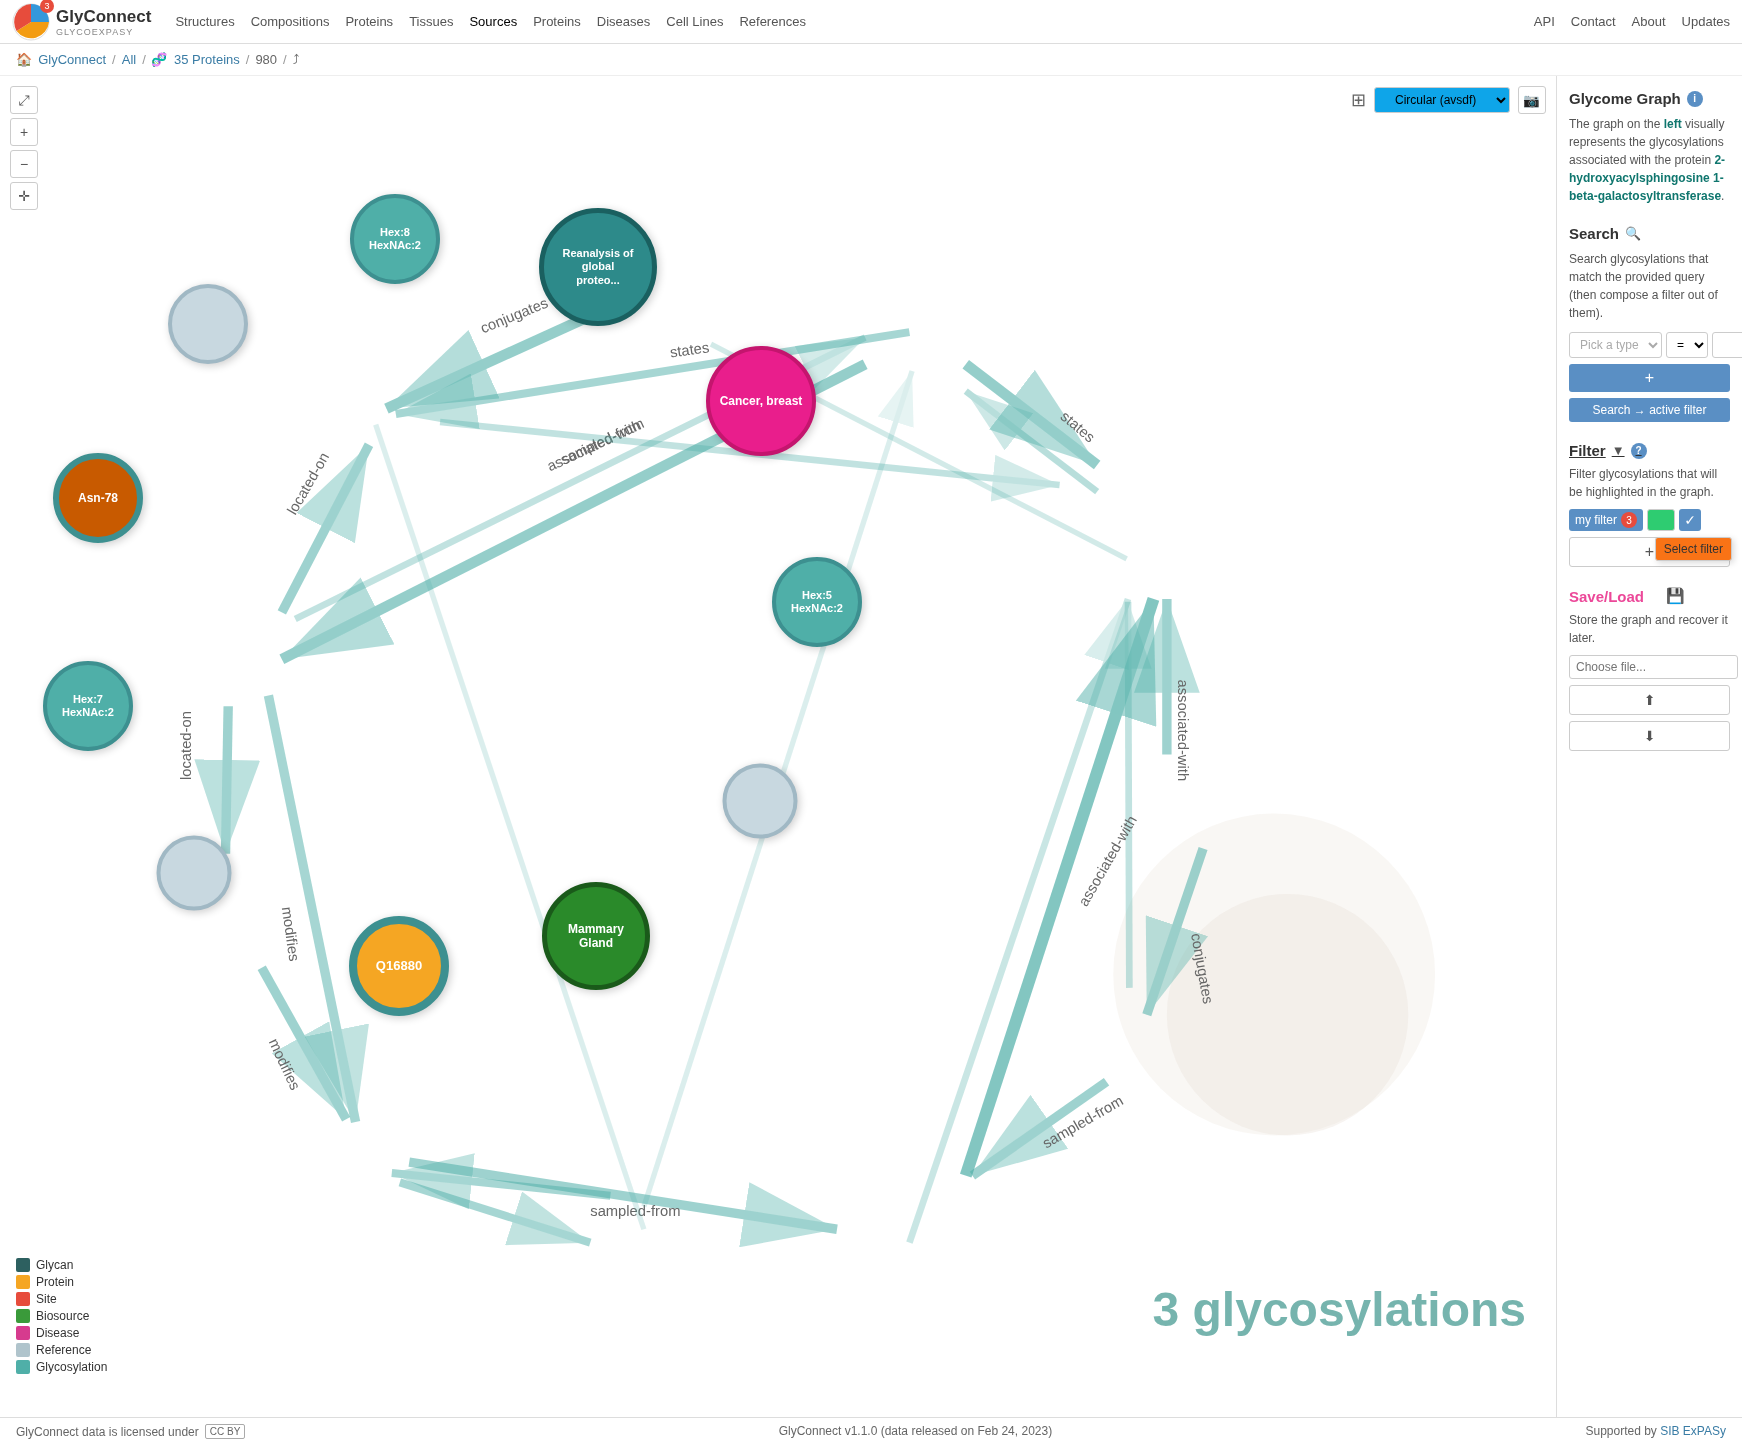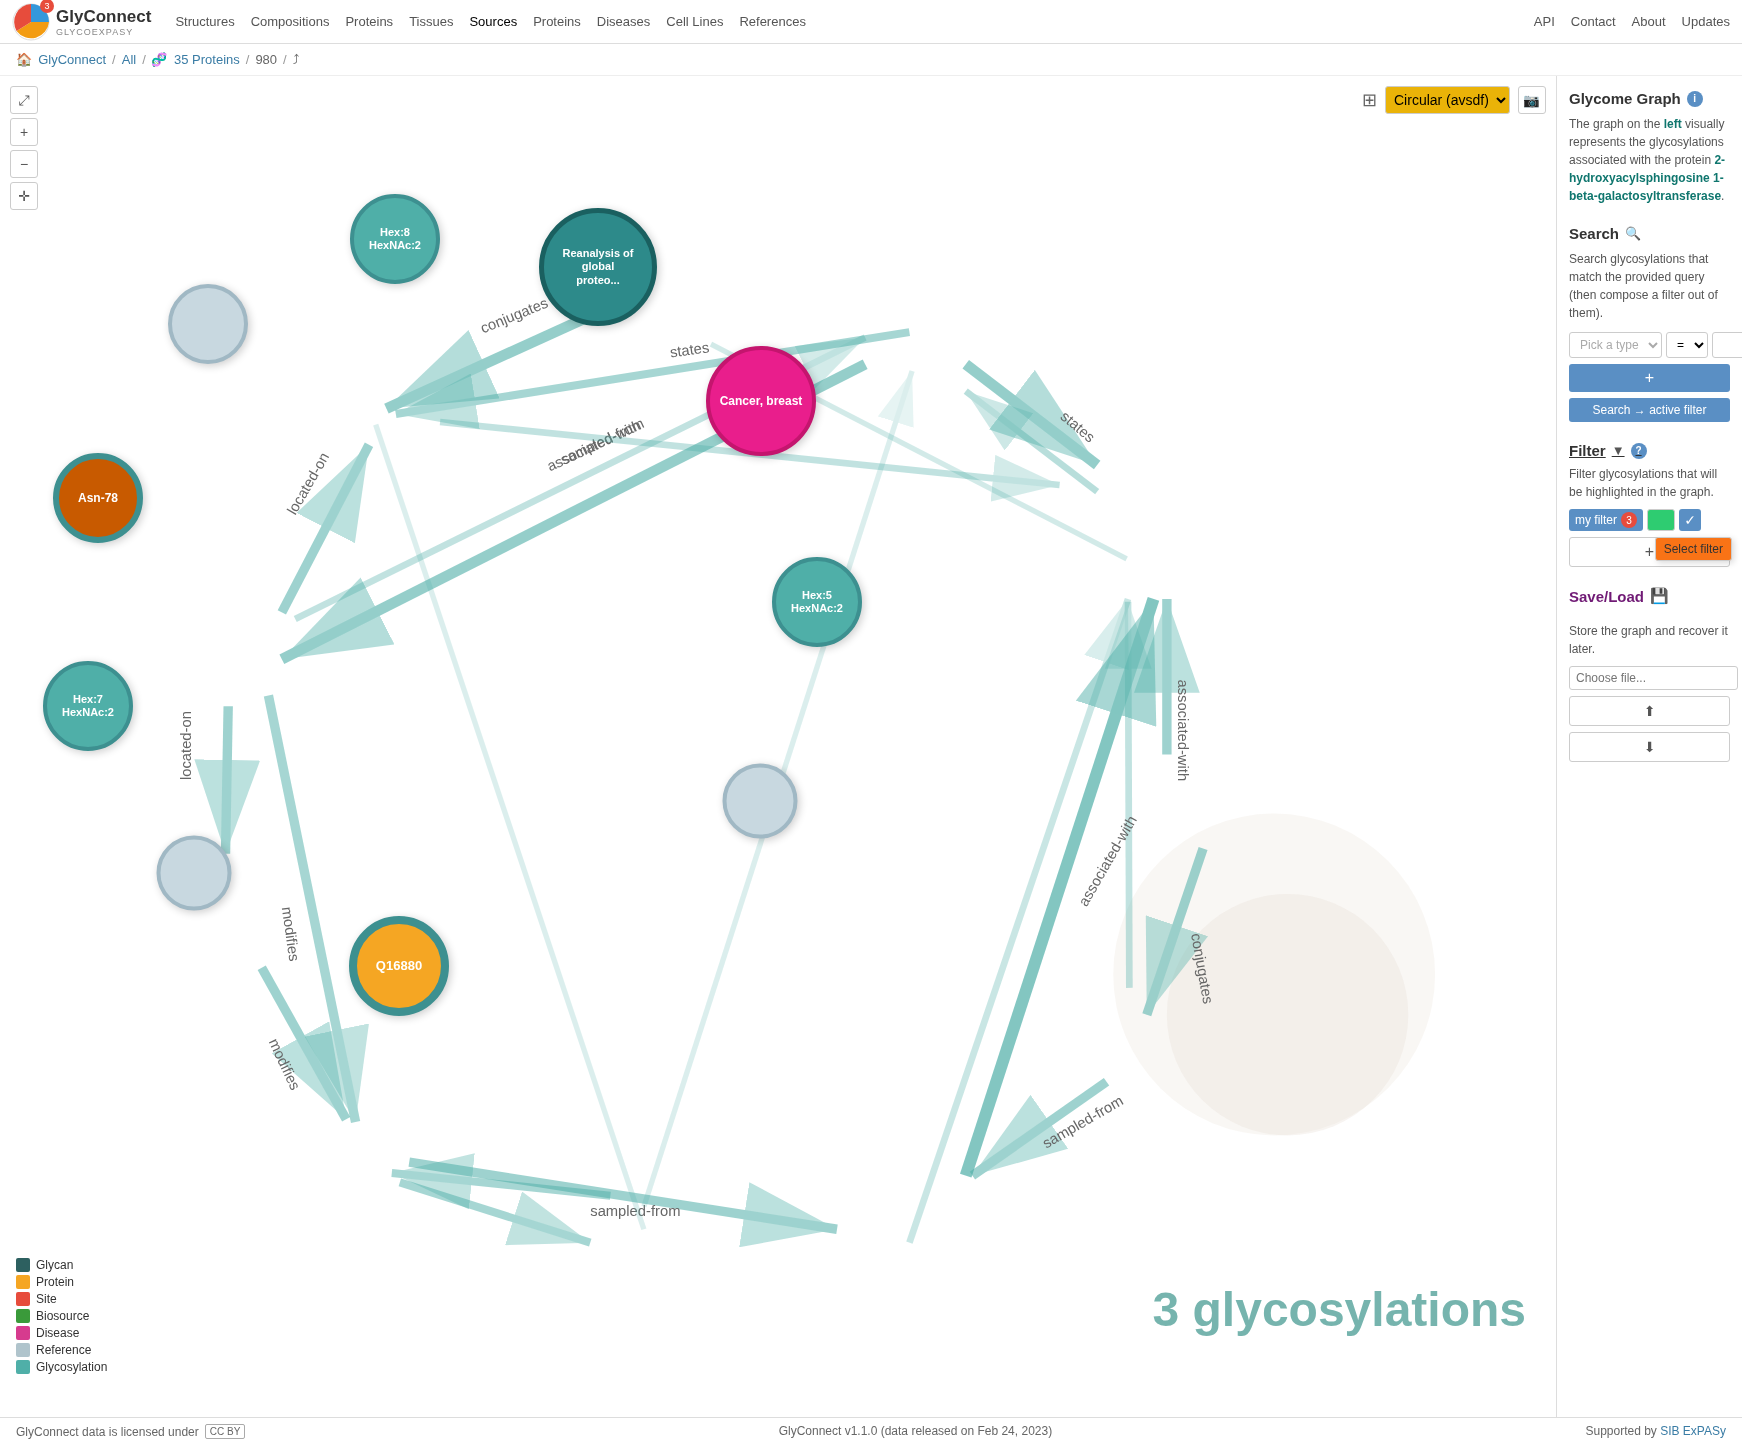--- a/index.html
+++ b/index.html
@@ -26,21 +26,21 @@
 
     
     .graph-area { flex: 1; position: relative; background: #fff; overflow: hidden; }
 
     
     .graph-toolbar { position: absolute; top: 10px; left: 10px; display: flex; flex-direction: column; gap: 4px; z-index: 10; }
     .toolbar-btn { width: 28px; height: 28px; border: 1px solid #ccc; background: #fff; border-radius: 3px; cursor: pointer; display: flex; align-items: center; justify-content: center; font-size: 14px; color: #555; }
 
     
     .graph-controls { position: absolute; top: 10px; right: 10px; display: flex; align-items: center; gap: 8px; z-index: 10; }
-    .layout-select { padding: 4px 4px; border: 1px solid #ccc; border-radius: 3px; font-size: 14px; background: #eab308; }
+    .layout-select { padding: 4px 16px; border: 1px solid #ccc; border-radius: 3px; font-size: 12px; background: #0ea5e9; }
     .camera-btn { width: 28px; height: 28px; border: 1px solid #ccc; background: #fff; border-radius: 3px; cursor: pointer; display: flex; align-items: center; justify-content: center; }
 
     
     .legend { position: absolute; bottom: 40px; left: 16px; z-index: 10; }
     .legend-item { display: flex; align-items: center; gap: 6px; margin-bottom: 3px; font-size: 12px; color: #333; }
     .legend-color { width: 14px; height: 14px; border-radius: 2px; }
 
     
     .glyco-count { position: absolute; bottom: 80px; right: 30px; font-size: 48px; font-weight: bold; color: #5fa8a0; opacity: 0.85; }
 
@@ -71,21 +71,21 @@
     .filter-tag { background: #5a8fc4; color: #fff; border-radius: 3px; padding: 3px 6px; font-size: 12px; display: flex; align-items: center; gap: 4px; }
     .filter-badge { background: #e74c3c; color: #fff; border-radius: 50%; width: 16px; height: 16px; font-size: 10px; display: flex; align-items: center; justify-content: center; }
     .filter-color-swatch { width: 28px; height: 22px; background: #2ecc71; border-radius: 3px; border: 1px solid #ccc; }
     .filter-check { width: 22px; height: 22px; background: #5a8fc4; border: none; border-radius: 3px; color: #fff; cursor: pointer; display: flex; align-items: center; justify-content: center; font-size: 14px; }
     .filter-add-btn { width: 100%; padding: 5px; background: #fff; color: #555; border: 1px solid #ccc; border-radius: 3px; cursor: pointer; font-size: 16px; }
 
     
     .select-filter-tooltip { position: absolute; right: -2px; top: 28px; background: #f97316; border: 1px solid #ccc; border-radius: 3px; padding: 4px 8px; font-size: 12px; color: #333; white-space: nowrap; z-index: 20; box-shadow: 2px 2px 6px rgba(0,0,0,0.15); }
 
     
-    .save-title { font-size: 15px; font-weight: bold; color: #701a75; margin-bottom: 17px; display: flex; align-items: center; gap: 6px; }
+    .save-title { font-size: 15px; font-weight: bold; color: #ec4899; margin-bottom: 6px; display: flex; align-items: center; gap: 22px; }
     .save-desc { font-size: 12px; color: #555; line-height: 1.5; margin-bottom: 8px; }
     .file-row { display: flex; align-items: center; gap: 4px; margin-bottom: 6px; }
     .file-input { flex: 1; padding: 4px 6px; border: 1px solid #ccc; border-radius: 3px; font-size: 12px; color: #aaa; }
     .browse-btn { padding: 4px 8px; background: #f0f0f0; border: 1px solid #ccc; border-radius: 3px; cursor: pointer; font-size: 12px; }
     .upload-btn { width: 100%; padding: 6px; background: #fff; border: 1px solid #ccc; border-radius: 3px; cursor: pointer; font-size: 14px; color: #555; margin-bottom: 6px; }
     .download-btn { width: 100%; padding: 6px; background: #fff; border: 1px solid #ccc; border-radius: 3px; cursor: pointer; font-size: 14px; color: #555; }
 
     
     .footer { border-top: 1px solid #ddd; padding: 6px 16px; display: flex; justify-content: space-between; align-items: flex-start; font-size: 12px; color: #666; height: 24px; }
     .footer-license { display: flex; align-items: center; gap: 6px; }
@@ -269,20 +269,23 @@
     <div class="node-circle node-gray" style="width:80px;height:80px;left:208px;top:248px;"></div>
 
     <div class="node-circle node-teal" style="width:90px;height:90px;left:88px;top:630px;font-size:11px;">
       Hex:7<br>HexNAc:2
     </div>
 
     <div class="node-circle node-gray" style="width:75px;height:75px;left:760px;top:725px;"></div>
 
     <div class="node-circle node-gray" style="width:75px;height:75px;left:194px;top:797px;"></div>
 
+    <div class="node-circle" style="width:108px;height:108px;left:596px;top:860px;background:#2a8a2a;border:5px solid #1a5a1a;font-size:12px;">
+      Mammary<br>Gland
+    </div>
 
     <div class="node-circle" style="width:100px;height:100px;left:399px;top:890px;background:#f5a623;border:8px solid #3d9090;font-size:13px;color:#fff;">
       Q16880
     </div>
 
     <div class="legend">
       <div class="legend-item">
         <div class="legend-color" style="background:#2d6060;"></div>
         <span>Glycan</span>
       </div>

